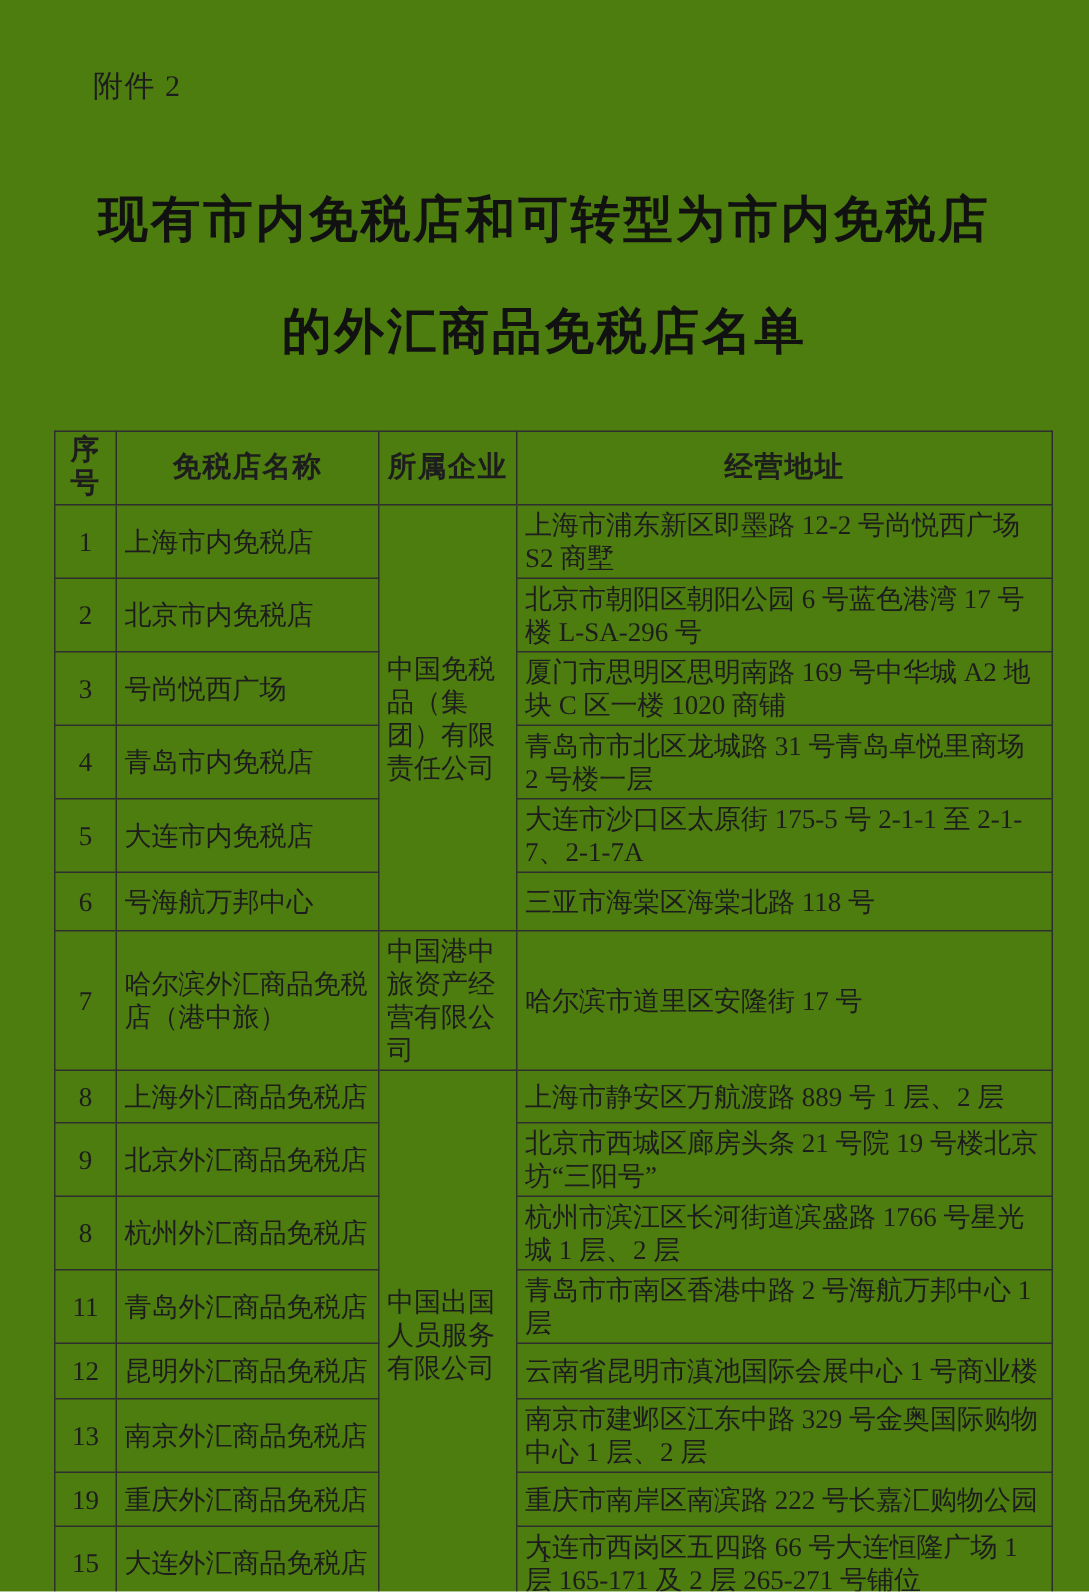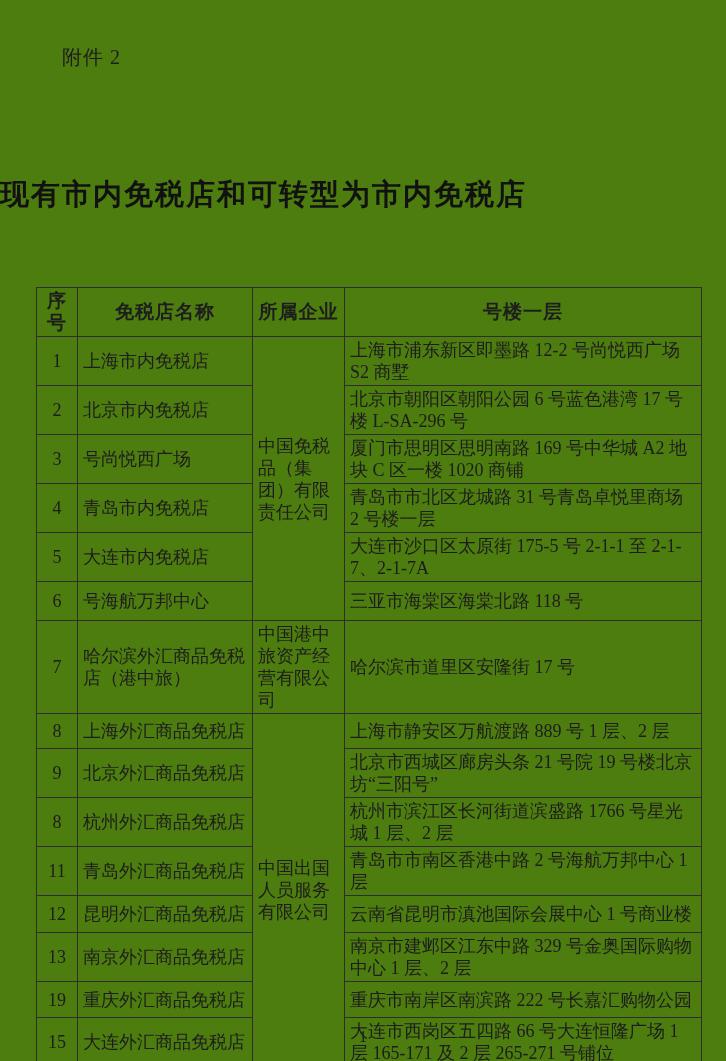--- a/index.html
+++ b/index.html
@@ -21,26 +21,26 @@
     top: 44px;
     left: 62px;
     font-size: 20px;
     letter-spacing: 1px;
   }
   .doc-title {
     position: absolute;
     top: 130px;
     left: 0;
     width: 726px;
+    text-align: center;
     font-family: "Liberation Sans", "DejaVu Sans", sans-serif;
     font-weight: 700;
-    font-size: 29px;
+    font-size: 33px;
     letter-spacing: 2px;
     color: #111111;
-    margin-top: 48px;
   }
   .doc-title .title-line {
     display: block;
     line-height: 32px;
     margin-bottom: 43px;
   }
   table.shops {
     position: absolute;
     top: 287px;
     left: 36px;
@@ -91,35 +91,36 @@
 </style>
 </head>
 <body>
 
 <div class="page">
 
   <div class="attachment-label">附件 2</div>
 
   <div class="doc-title">
     <span class="title-line">现有市内免税店和可转型为市内免税店</span>
+    <span class="title-line">的外汇商品免税店名单</span>
   </div>
 
   <table class="shops">
     <colgroup>
       <col style="width:41px">
       <col style="width:175px">
       <col style="width:92px">
       <col style="width:357px">
     </colgroup>
     <thead>
       <tr style="height:46px">
         <th>序号</th>
         <th>免税店名称</th>
         <th>所属企业</th>
-        <th>号楼一层</th>
+        <th>经营地址</th>
       </tr>
     </thead>
     <tbody>
       <tr style="height:45px">
         <td class="cell-no">1</td>
         <td class="cell-shop">上海市内免税店</td>
         <td class="cell-company" rowspan="6">中国免税品（集团）有限责任公司</td>
         <td class="cell-address">上海市浦东新区即墨路 12-2 号尚悦西广场 S2 商墅</td>
       </tr>
       <tr style="height:44px">

